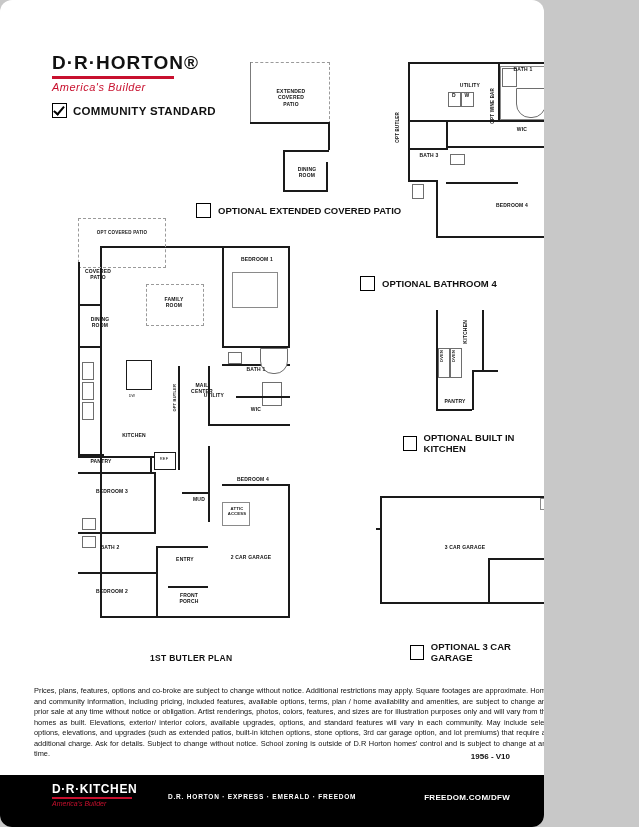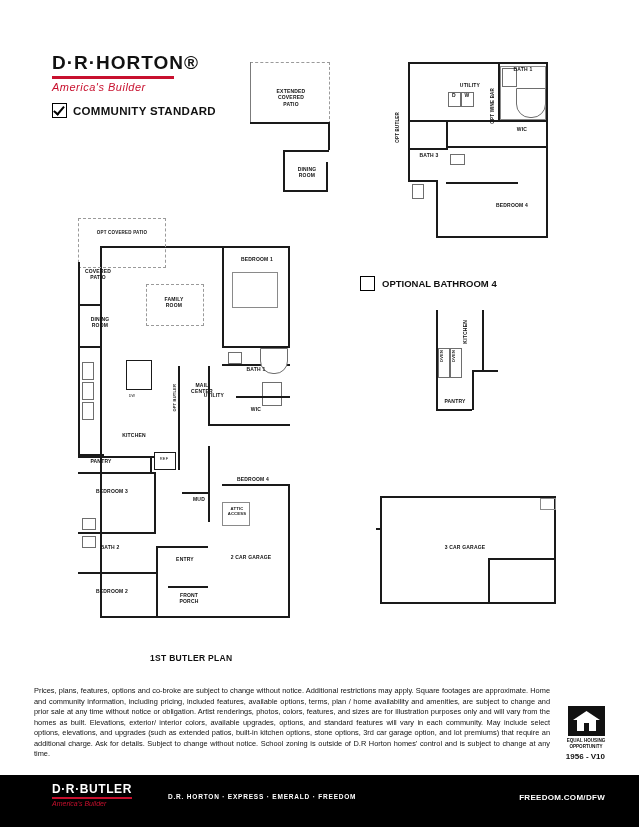--- a/index.html
+++ b/index.html
@@ -1,18 +1,18 @@
 <!DOCTYPE html>
 <html><head>
 <meta charset="utf-8">
 <style>
   html,body{margin:0;padding:0;background:#c8c8c8;}
   body{font-family:"Liberation Sans", sans-serif;}
   .page{
-    position:relative;width:639px;height:827px;background:#ffffff;overflow:hidden;
+    position:relative;width:544px;height:827px;background:#ffffff;overflow:hidden;border-radius:12px;
   }
   .brand{position:absolute;left:52px;top:52px;width:180px;}
   .brand-name{font-weight:bold;font-size:19px;letter-spacing:1px;color:#111;}
   .brand-rule{height:3px;background:#c8102e;margin:2px 0 2px 0;width:122px;}
   .brand-sub{font-size:11px;font-style:italic;color:#c8102e;letter-spacing:.5px;}
   .chk-row{display:flex;align-items:center;gap:6px;margin-top:10px;}
   .chk{width:13px;height:13px;border:1px solid #000;position:relative;background:#fff;display:inline-block;}
   .chk.checked:after{content:"";position:absolute;left:3px;top:0px;width:4px;height:9px;border:solid #000;border-width:0 2px 2px 0;transform:rotate(40deg);}
   .chk-label{font-size:11.5px;font-weight:bold;color:#111;letter-spacing:.3px;}
 
@@ -65,20 +65,26 @@
     <div class="dash" style="left:7px;top:0px;width:78px;height:60px;"></div>
     <div class="w" style="left:7px;top:60px;width:80px;height:1.5px;"></div>
     <div class="w" style="left:85px;top:60px;width:1.5px;height:28px;"></div>
     <div class="w" style="left:40px;top:88px;width:46px;height:1.5px;"></div>
     <div class="w" style="left:40px;top:88px;width:1.5px;height:42px;"></div>
     <div class="w" style="left:40px;top:128px;width:44px;height:1.5px;"></div>
     <div class="w" style="left:83px;top:100px;width:1.5px;height:30px;"></div>
     <div class="wt" style="left:7px;top:0px;width:1px;height:60px;"></div>
     <div class="rm b" style="left:18px;top:26px;width:60px;">EXTENDED<br>COVERED<br>PATIO</div>
     <div class="rm b" style="left:44px;top:104px;width:40px;">DINING<br>ROOM</div>
+  </div>
+  <div style="position:absolute;left:196px;top:203px;">
+    <div class="opt-label">
+      <span class="chk"></span>
+      <span>OPTIONAL EXTENDED COVERED PATIO</span>
+    </div>
   </div>
 
   <div class="plan" style="left:386px;top:62px;width:185px;height:185px;">
     <div class="w" style="left:22px;top:0px;width:140px;height:1.5px;"></div>
     <div class="w" style="left:22px;top:0px;width:1.5px;height:120px;"></div>
     <div class="w" style="left:160px;top:0px;width:1.5px;height:175px;"></div>
     <div class="w" style="left:22px;top:118px;width:30px;height:1.5px;"></div>
     <div class="w" style="left:50px;top:118px;width:1.5px;height:58px;"></div>
     <div class="w" style="left:50px;top:174px;width:112px;height:1.5px;"></div>
     <div class="w" style="left:112px;top:0px;width:1.5px;height:60px;"></div>
@@ -118,32 +124,44 @@
     <div class="w" style="left:44px;top:60px;width:1.5px;height:40px;"></div>
     <div class="w" style="left:44px;top:60px;width:26px;height:1.5px;"></div>
     <div class="w" style="left:54px;top:0px;width:1.5px;height:62px;"></div>
     <div class="fix" style="left:10px;top:38px;width:10px;height:28px;"></div>
     <div class="fix" style="left:22px;top:38px;width:10px;height:28px;"></div>
     <div class="rm vt b" style="left:34px;top:10px;width:40px;">KITCHEN</div>
     <div class="rm vt" style="left:11px;top:40px;width:24px;font-size:4px;font-weight:bold;">OVEN</div>
     <div class="rm vt" style="left:23px;top:40px;width:24px;font-size:4px;font-weight:bold;">OVEN</div>
     <div class="rm b" style="left:10px;top:88px;width:34px;">PANTRY</div>
   </div>
+  <div style="position:absolute;left:403px;top:432px;">
+    <div class="opt-label">
+      <span class="chk"></span>
+      <span>OPTIONAL BUILT IN KITCHEN</span>
+    </div>
+  </div>
 
   <div class="plan" style="left:376px;top:488px;width:186px;height:128px;">
     <div class="w" style="left:4px;top:8px;width:176px;height:1.5px;"></div>
     <div class="w" style="left:4px;top:8px;width:1.5px;height:108px;"></div>
     <div class="w" style="left:178px;top:8px;width:1.5px;height:108px;"></div>
     <div class="w" style="left:4px;top:114px;width:176px;height:1.5px;"></div>
     <div class="w" style="left:112px;top:70px;width:68px;height:1.5px;"></div>
     <div class="w" style="left:112px;top:70px;width:1.5px;height:46px;"></div>
     <div class="w" style="left:0px;top:40px;width:6px;height:1.5px;"></div>
     <div class="boxt" style="left:164px;top:10px;width:14px;height:10px;"></div>
     <div class="rm b" style="left:52px;top:56px;width:74px;">3 CAR GARAGE</div>
   </div>
+  <div style="position:absolute;left:410px;top:641px;">
+    <div class="opt-label">
+      <span class="chk"></span>
+      <span>OPTIONAL 3 CAR GARAGE</span>
+    </div>
+  </div>
 
   <div class="plan" style="left:72px;top:206px;width:260px;height:430px;">
 
     <div class="w" style="left:28px;top:40px;width:190px;height:1.8px;"></div>
     <div class="w" style="left:28px;top:40px;width:1.8px;height:372px;"></div>
     <div class="w" style="left:216px;top:40px;width:1.8px;height:100px;"></div>
     <div class="w" style="left:28px;top:410px;width:190px;height:1.8px;"></div>
     <div class="w" style="left:216px;top:278px;width:1.8px;height:134px;"></div>
     <div class="w" style="left:150px;top:278px;width:68px;height:1.8px;"></div>
     <div class="w" style="left:150px;top:140px;width:68px;height:1.8px;"></div>
@@ -242,20 +260,20 @@
     <div class="eh-txt">
       <div>EQUAL HOUSING</div>
       <div>OPPORTUNITY</div>
     </div>
   </div>
 
   <div class="plan-code">1956 - V10</div>
 
   <div class="footbar"></div>
   <div class="foot-brand">
-    <div class="foot-name">D·R·BUTLER</div>
+    <div class="foot-name">D·R·KITCHEN</div>
     <div class="foot-rule"></div>
     <div class="foot-sub">America's Builder</div>
   </div>
   <div class="foot-tag">D.R. HORTON · EXPRESS · EMERALD · FREEDOM</div>
   <div class="site">FREEDOM.COM/DFW</div>
 
 </div>
 
 </body></html>

